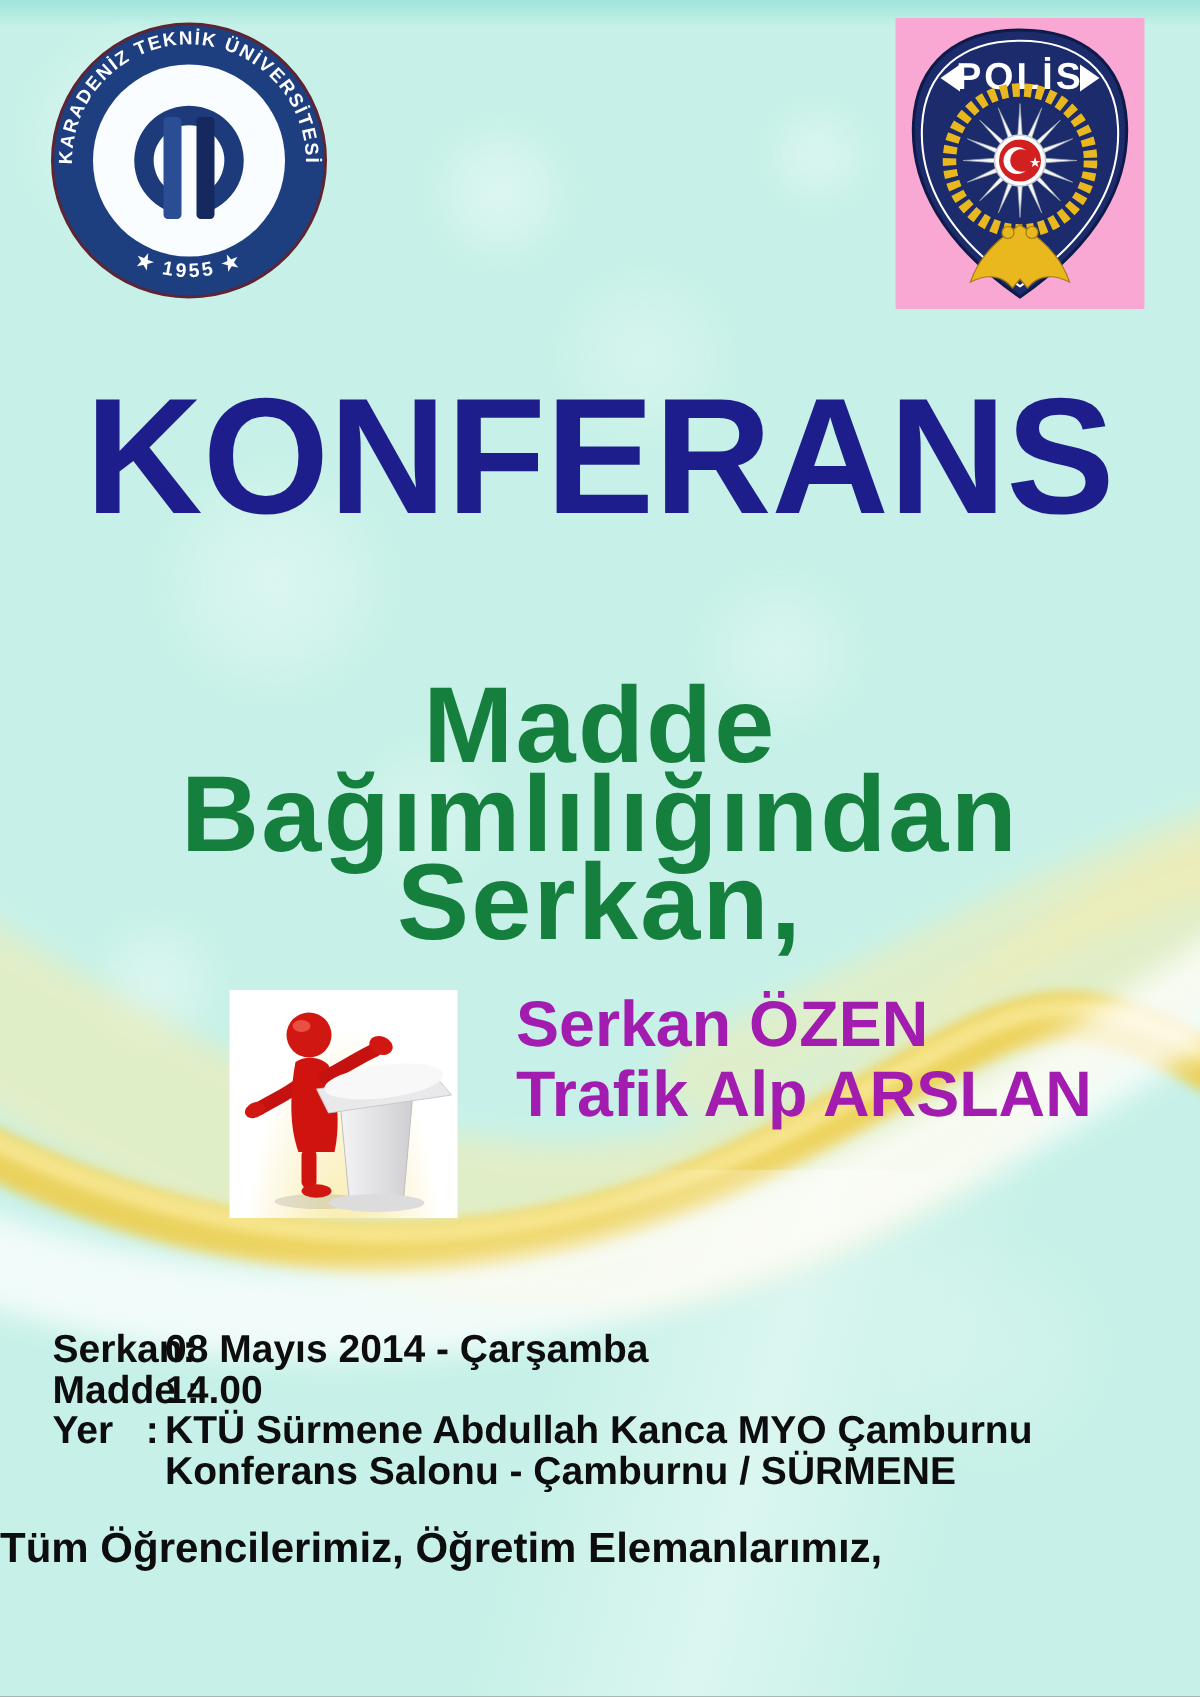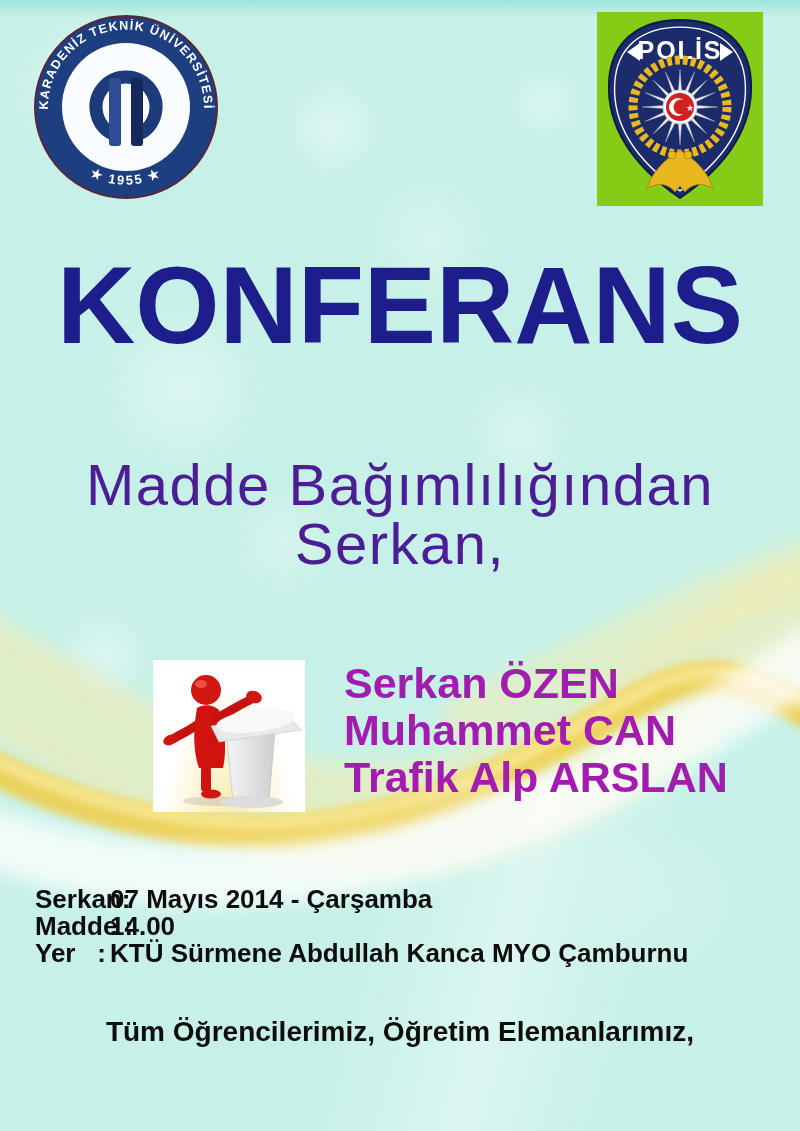--- a/index.html
+++ b/index.html
@@ -21,38 +21,38 @@
   .b3{left:510px; top:68px;  width:70px; height:70px; opacity:.55;}
   .b4{left:370px; top:178px; width:120px;height:120px;opacity:.4;}
   .b5{left:103px; top:308px; width:160px;height:160px;opacity:.55;}
   .b6{left:465px; top:380px; width:110px;height:110px;opacity:.45;}
   .b7{left:233px; top:493px; width:100px;height:100px;opacity:.4;}
   .b8{left:60px;  top:610px; width:90px; height:90px; opacity:.55;}
   .b9{left:580px; top:820px; width:160px;height:160px;opacity:.28;}
   .swoosh{position:absolute;left:0;top:0;width:800px;height:1131px;}
   
   .logo-ktu{position:absolute;left:33px;top:14px;width:186px;height:186px;}
-  .logo-polis{position:absolute;left:597px;top:12px;width:166px;height:194px;background:#84cc16;text-decoration:underline;}
+  .logo-polis{position:absolute;left:597px;top:12px;width:166px;height:194px;background:#f9a8d4;text-decoration:underline;}
   
   .headline{position:absolute;left:0;right:0;top:250px;text-align:center;
     color:#1d1d8c;font-size:110px;font-weight:700;line-height:110px;letter-spacing:0px;
     transform:scaleX(.985);transform-origin:center;}
   .subject{position:absolute;left:0;right:0;top:455px;text-align:center;
-    color:#4c1d95;font-size:58px;font-weight:400;line-height:59px;letter-spacing:1.5px;}
+    color:#15803d;font-size:72px;font-weight:700;line-height:59px;letter-spacing:1.5px;}
   .speaker-photo{position:absolute;left:153px;top:660px;width:152px;height:152px;background:#fff;}
   .speaker-photo .wash{position:absolute;left:0;top:0;width:100%;height:100%;
     background:radial-gradient(ellipse at 50% 125%, rgba(248,228,140,.85) 0%, rgba(255,255,255,0) 62%);}
   .speakers{position:absolute;left:344px;top:660px;
     color:#a21caf;font-size:43px;font-weight:700;line-height:47px;white-space:nowrap;}
   .details{position:absolute;left:35px;top:886px;
     color:#0d0d0d;font-size:26px;font-weight:700;line-height:27px;}
   .detail-row{white-space:nowrap;}
   .detail-label{display:inline-block;width:75px;white-space:pre;}
   .detail-value{white-space:pre;}
-  .invitation{position:absolute;left:0;right:0;top:1016px;text-align:center;
+  .invitation{position:absolute;left:0;right:0;top:1016px;text-align:left;
     color:#0d0d0d;font-size:28px;font-weight:700;line-height:31px;}
   .inv-line{white-space:pre;}
 </style>
 </head>
 <body>
 
 <div class="poster">
 
   <div class="top-tint"></div>
   <div class="bokeh b1"></div>
@@ -152,33 +152,35 @@
       </defs>
       <polygon points="74,78 122,72 116,140 80,142" fill="url(#podGrad)" stroke="#b9b9bd" stroke-width="0.6"></polygon>
       <ellipse cx="98" cy="142" rx="32" ry="6" fill="#dcdcdc"></ellipse>
       <polygon points="58,66 136,56 148,70 66,82" fill="#e9e9ec" stroke="#c5c5c8" stroke-width="0.6"></polygon>
       <ellipse cx="103" cy="61" rx="40" ry="11" fill="#f8f8f8" transform="rotate(-7 103 61)"></ellipse>
     </svg>
   </div>
 
   <div class="speakers">
     <div>Serkan ÖZEN</div>
-    <div>Muhammet CAN</div>
     <div>Trafik Alp ARSLAN</div>
   </div>
 
   <div class="details">
     <div class="detail-row">
-      <span class="detail-label">Serkan:</span><span class="detail-value">07 Mayıs 2014 - Çarşamba</span>
+      <span class="detail-label">Serkan:</span><span class="detail-value">08 Mayıs 2014 - Çarşamba</span>
     </div>
     <div class="detail-row">
       <span class="detail-label">Madde :</span><span class="detail-value">14.00</span>
     </div>
     <div class="detail-row">
       <span class="detail-label">Yer   :</span><span class="detail-value">KTÜ Sürmene Abdullah Kanca MYO Çamburnu</span>
+    </div>
+    <div class="detail-row">
+      <span class="detail-label"></span><span class="detail-value">Konferans Salonu - Çamburnu / SÜRMENE</span>
     </div>
   </div>
 
   <div class="invitation">
     <div class="inv-line">Tüm Öğrencilerimiz, Öğretim Elemanlarımız,</div>
   </div>
 
 </div>
 
 </body></html>

